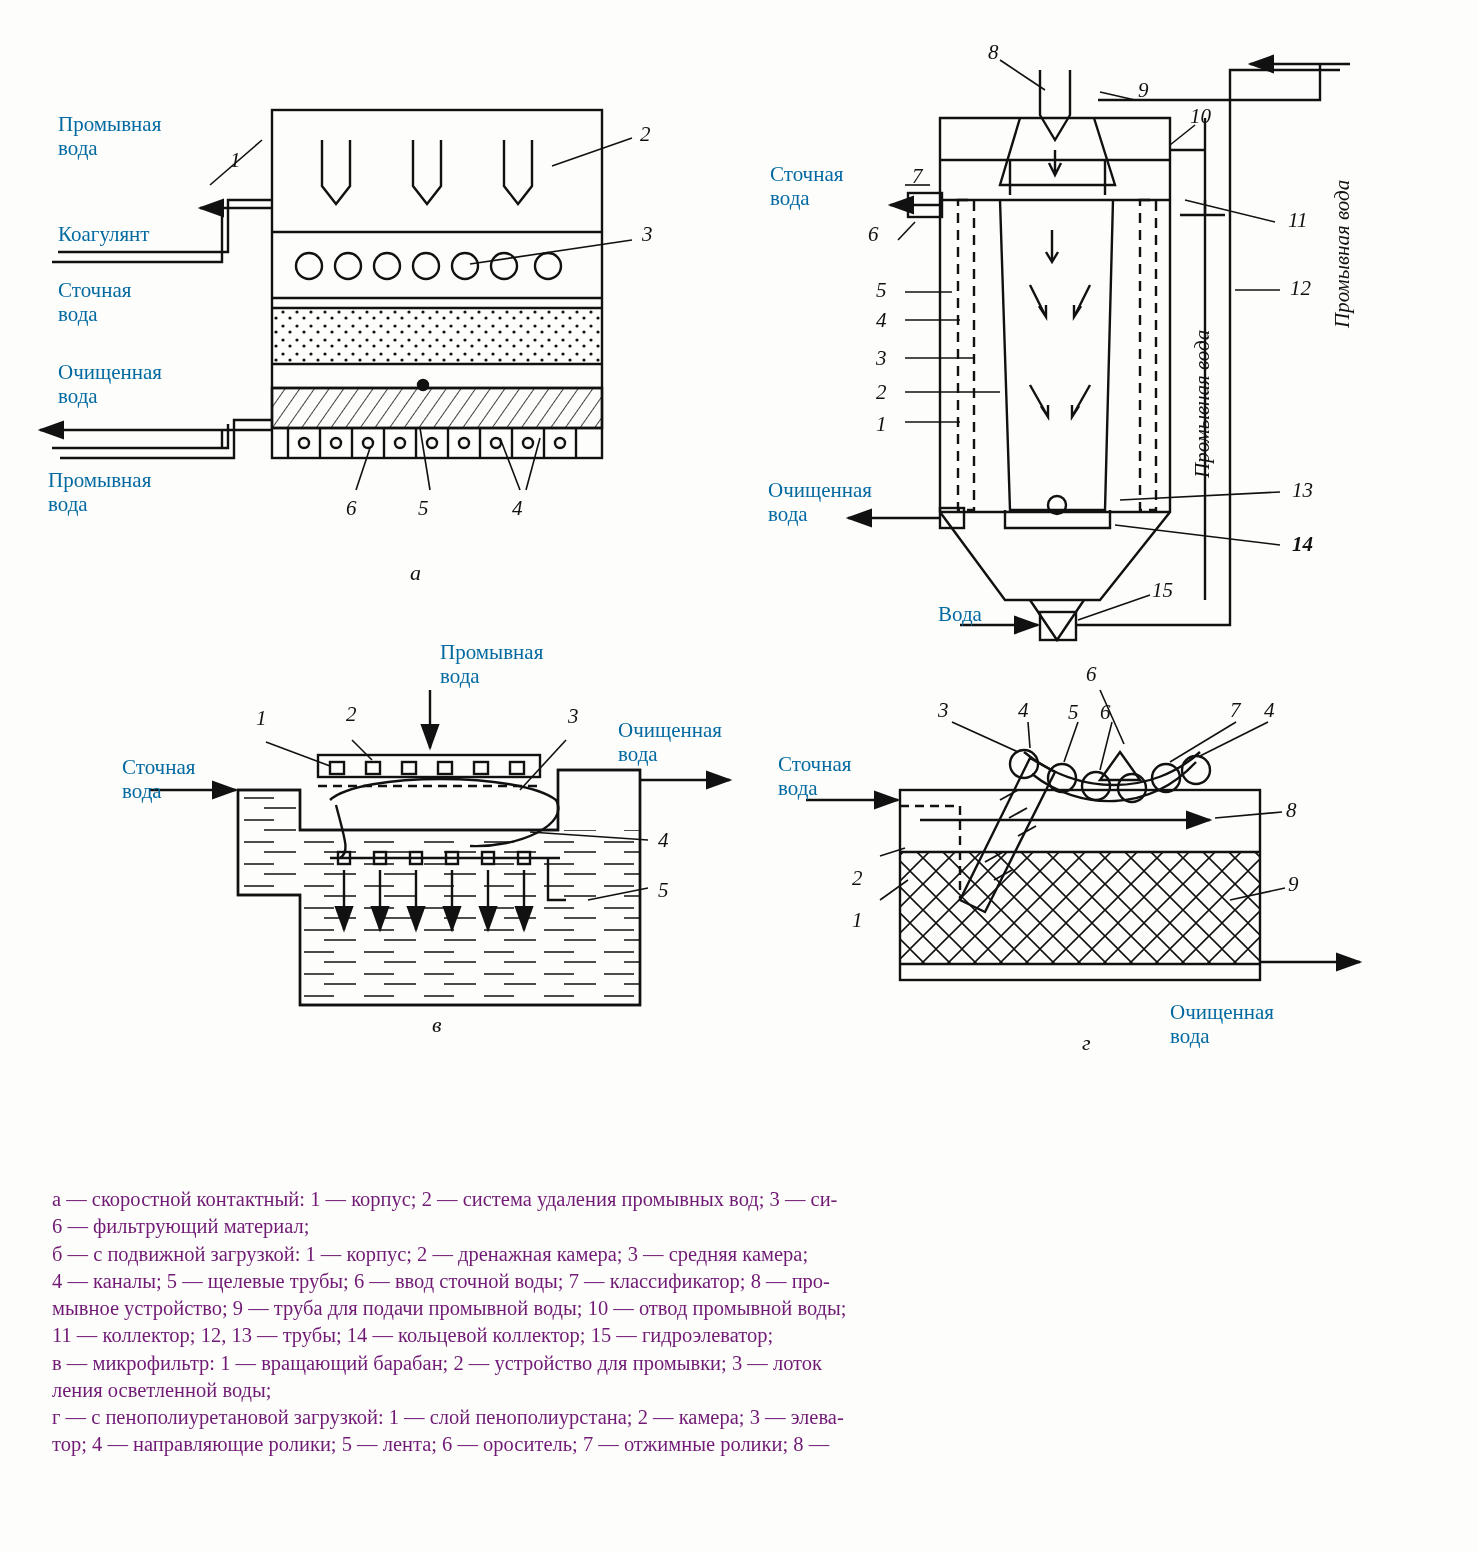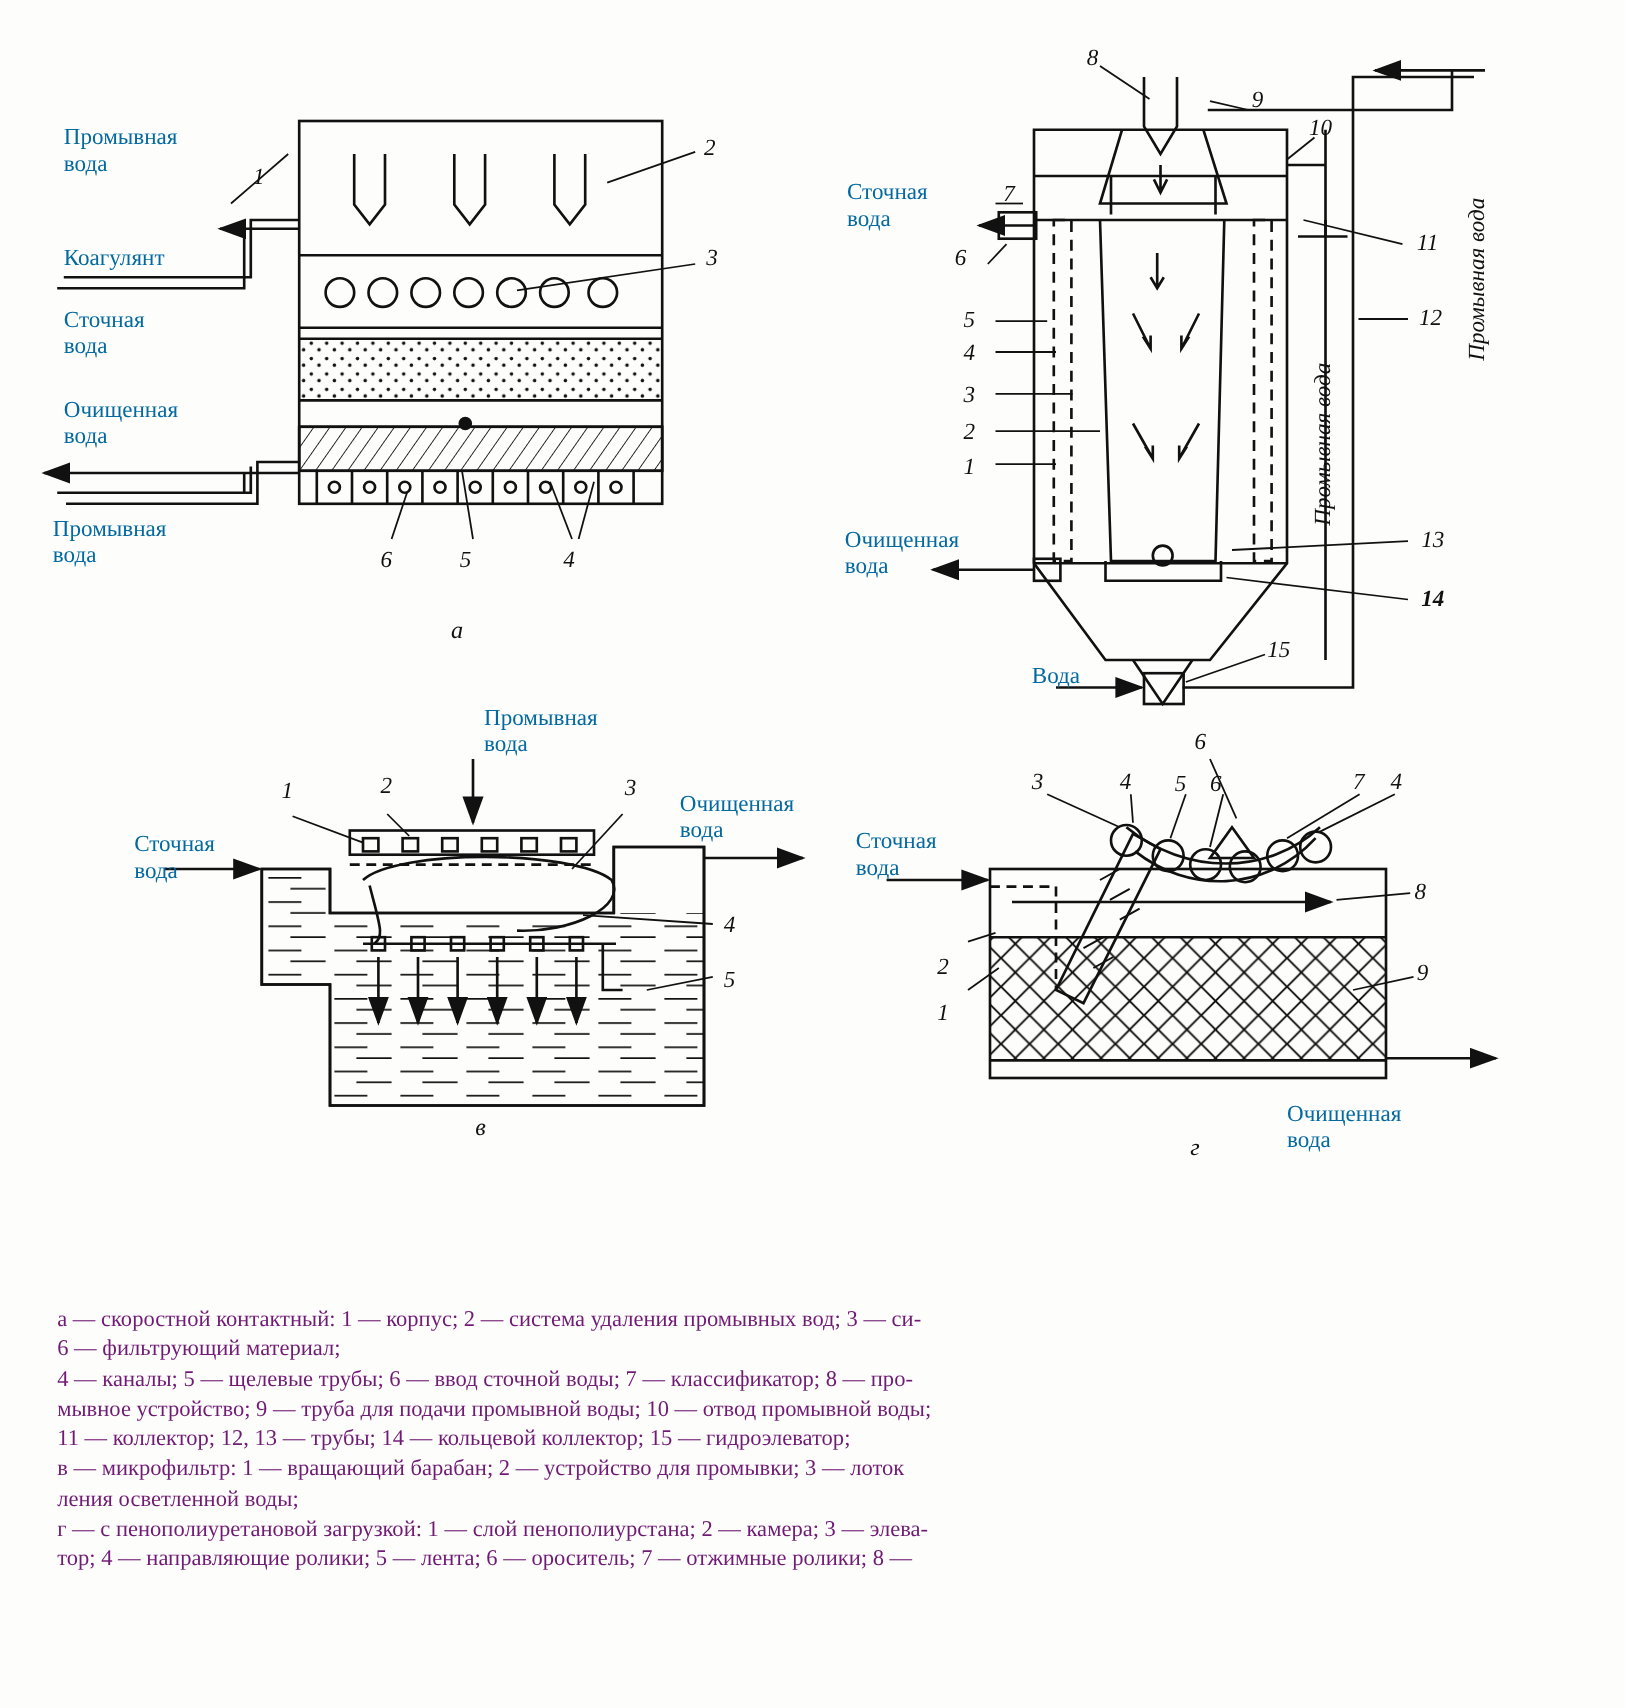--- a/index.html
+++ b/index.html
@@ -294,20 +294,21 @@
 <div class="num" style="left:1264px;top:698px;">4</div>
 <div class="num" style="left:1286px;top:798px;">8</div>
 <div class="num" style="left:1288px;top:872px;">9</div>
 <div class="num" style="left:852px;top:866px;">2</div>
 <div class="num" style="left:852px;top:908px;">1</div>
 <div class="sub" style="left:1082px;top:1030px;">г</div>
 
 <div class="caption">
   <span class="cap-line">а — скоростной контактный: 1 — корпус; 2 — система удаления промывных вод; 3 — си-</span>
   <span class="cap-line">6 — фильтрующий материал;</span>
+  <span class="cap-line">б — с подвижной загрузкой: 1 — корпус; 2 — дренажная камера; 3 — средняя камера;</span>
   <span class="cap-line">4 — каналы; 5 — щелевые трубы; 6 — ввод сточной воды; 7 — классификатор; 8 — про-</span>
   <span class="cap-line">мывное устройство; 9 — труба для подачи промывной воды; 10 — отвод промывной воды;</span>
   <span class="cap-line">11 — коллектор; 12, 13 — трубы; 14 — кольцевой коллектор; 15 — гидроэлеватор;</span>
   <span class="cap-line">в — микрофильтр: 1 — вращающий барабан; 2 — устройство для промывки; 3 — лоток</span>
   <span class="cap-line">ления осветленной воды;</span>
   <span class="cap-line">г — с пенополиуретановой загрузкой: 1 — слой пенополиурстана; 2 — камера; 3 — элева-</span>
   <span class="cap-line">тор; 4 — направляющие ролики; 5 — лента; 6 — ороситель; 7 — отжимные ролики; 8 —</span>
 </div>
 
 </div>

